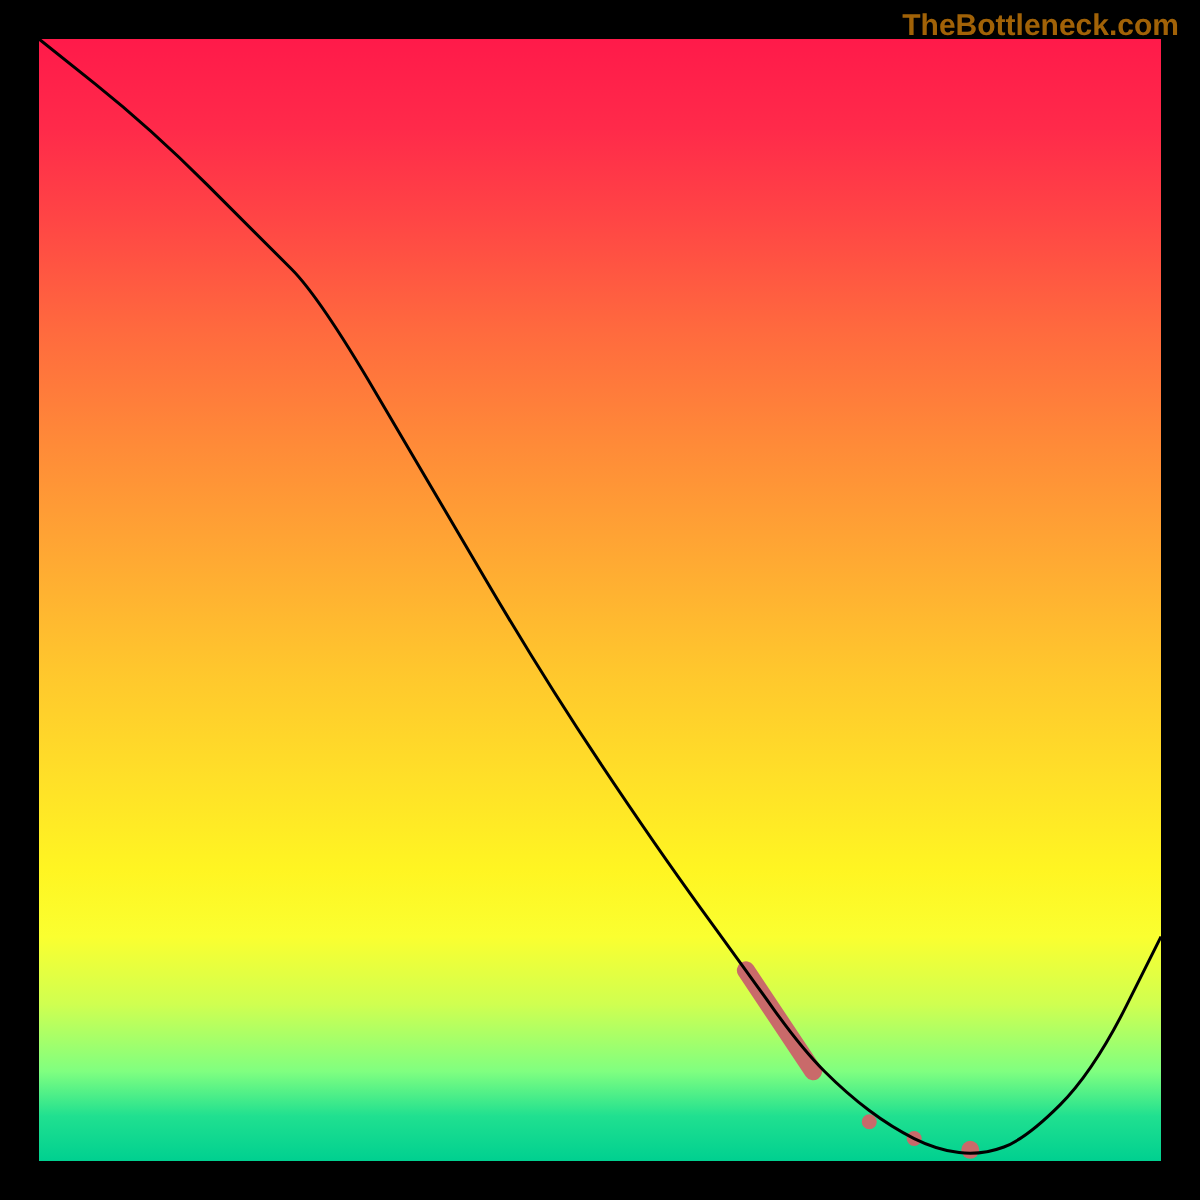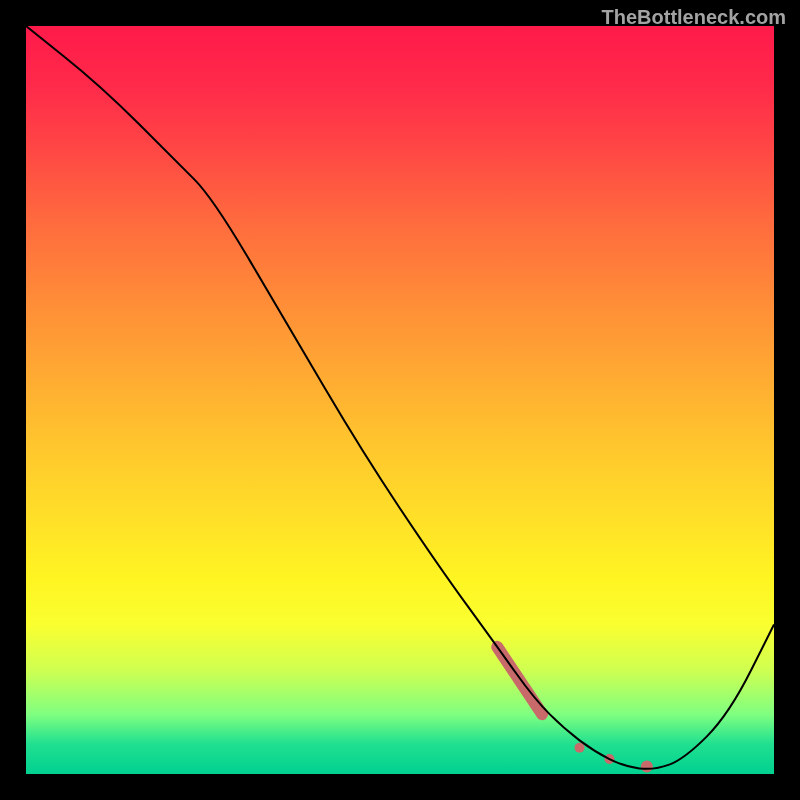--- a/index.html
+++ b/index.html
@@ -7,21 +7,21 @@
     width: 800px;
     height: 800px;
     background: #000;
     position: relative;
     font-family: Arial, sans-serif;
   }
   .watermark {
     position: absolute;
     top: 6px;
     right: 14px;
-    color: #a3a3a3;
+    color: #a16207;
     font-size: 20px;
     font-weight: bold;
     z-index: 10;
   }
   .plot-area {
     position: absolute;
     left: 26px;
     top: 26px;
     width: 748px;
     height: 748px;

